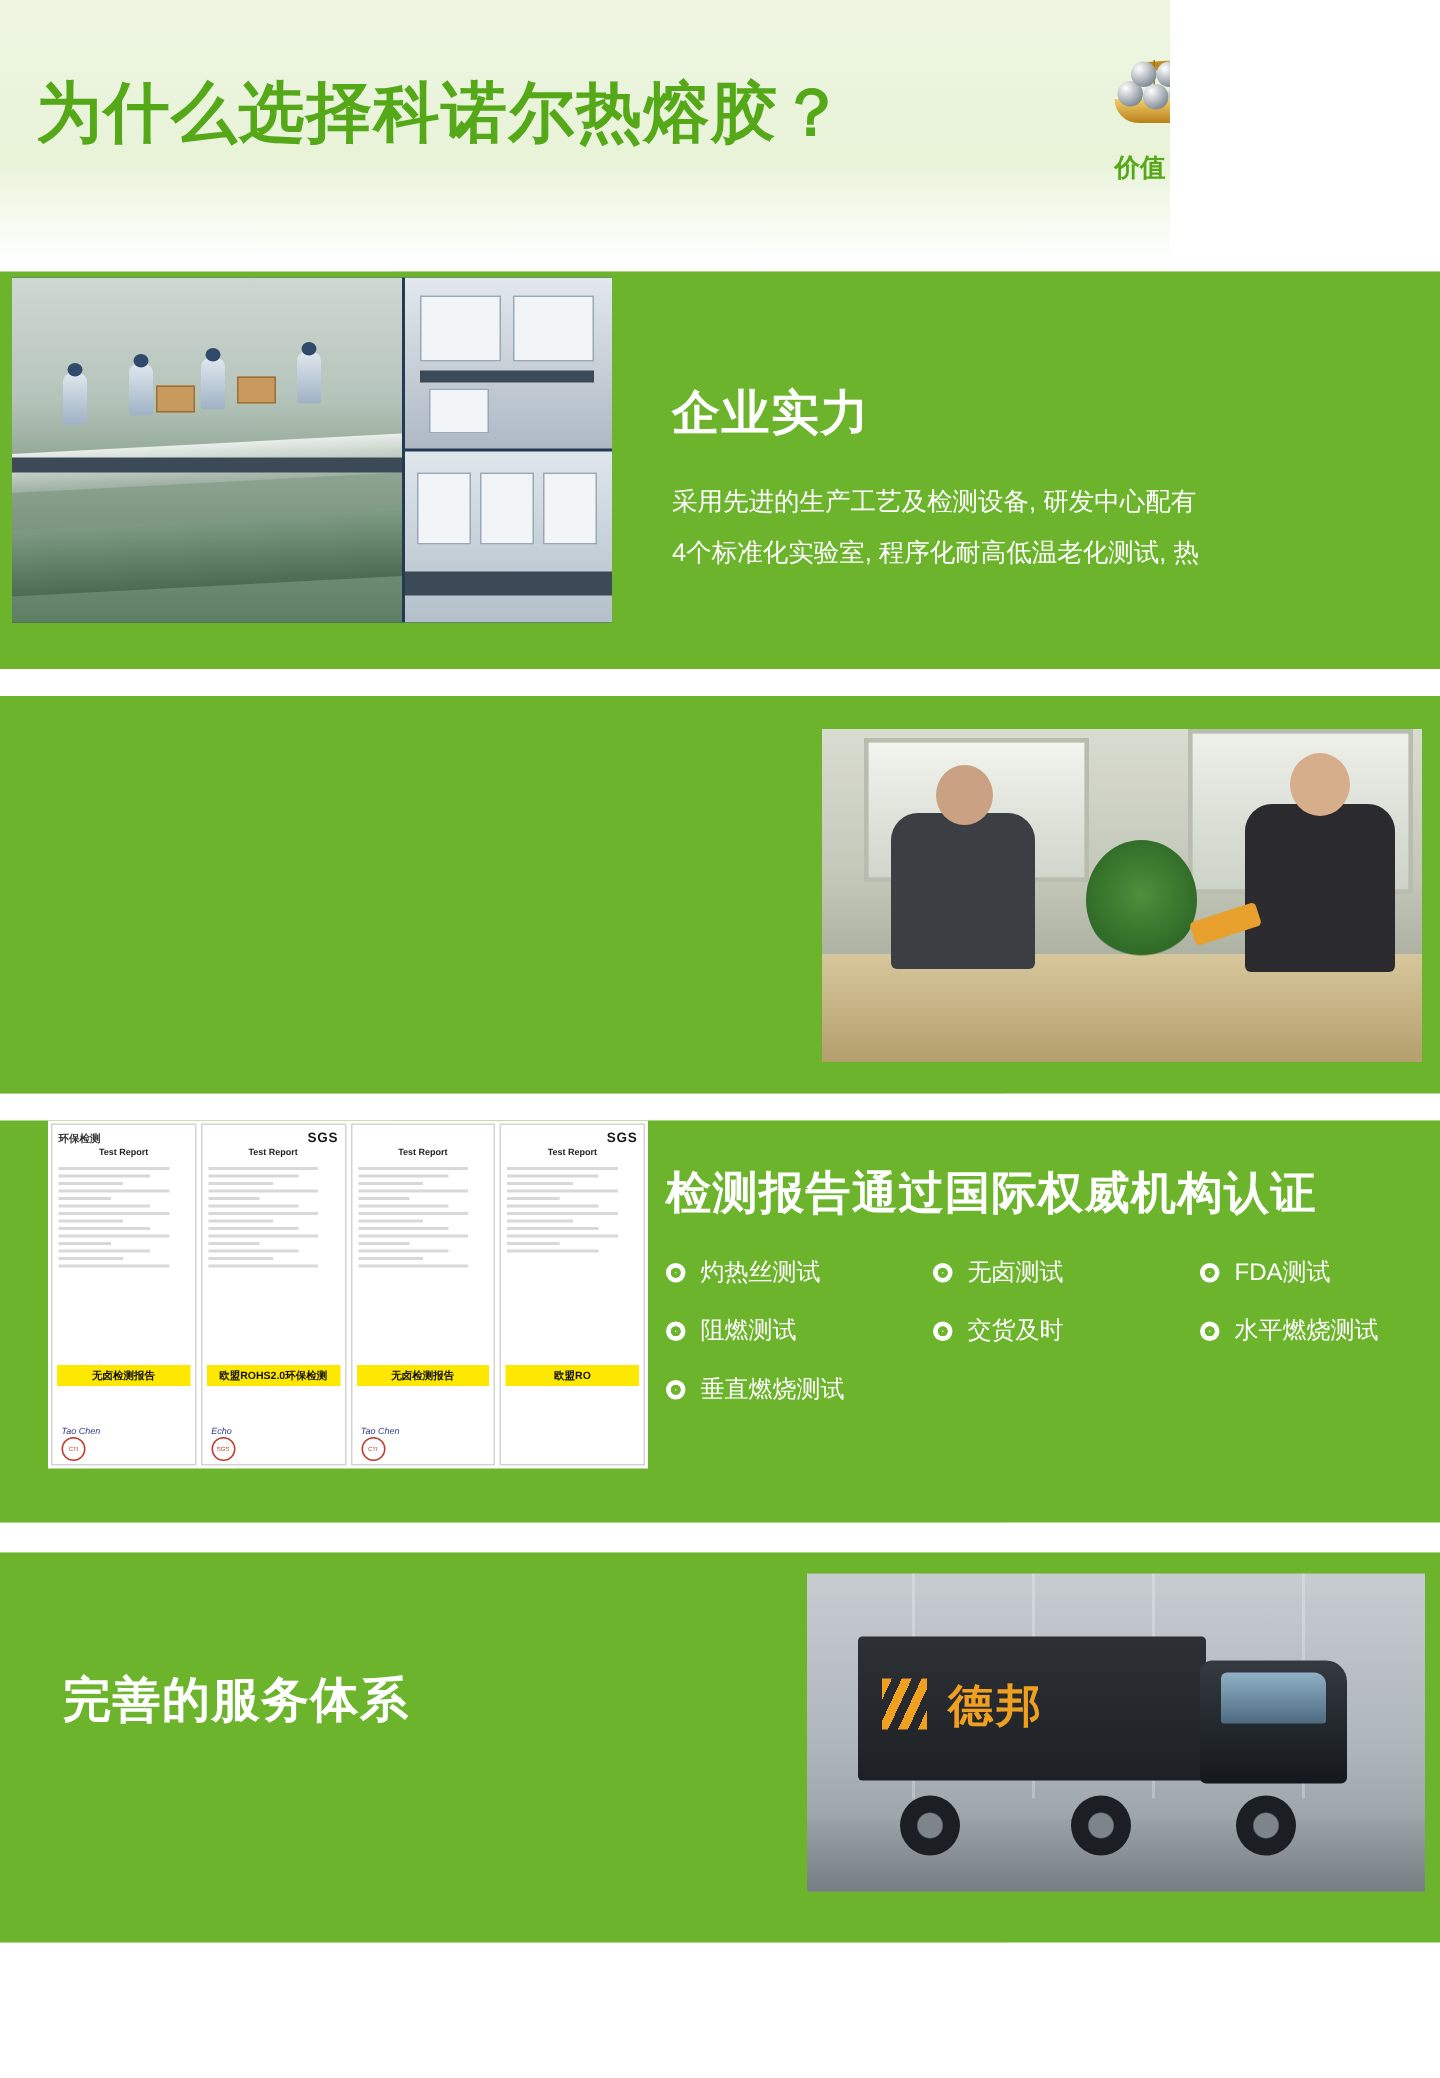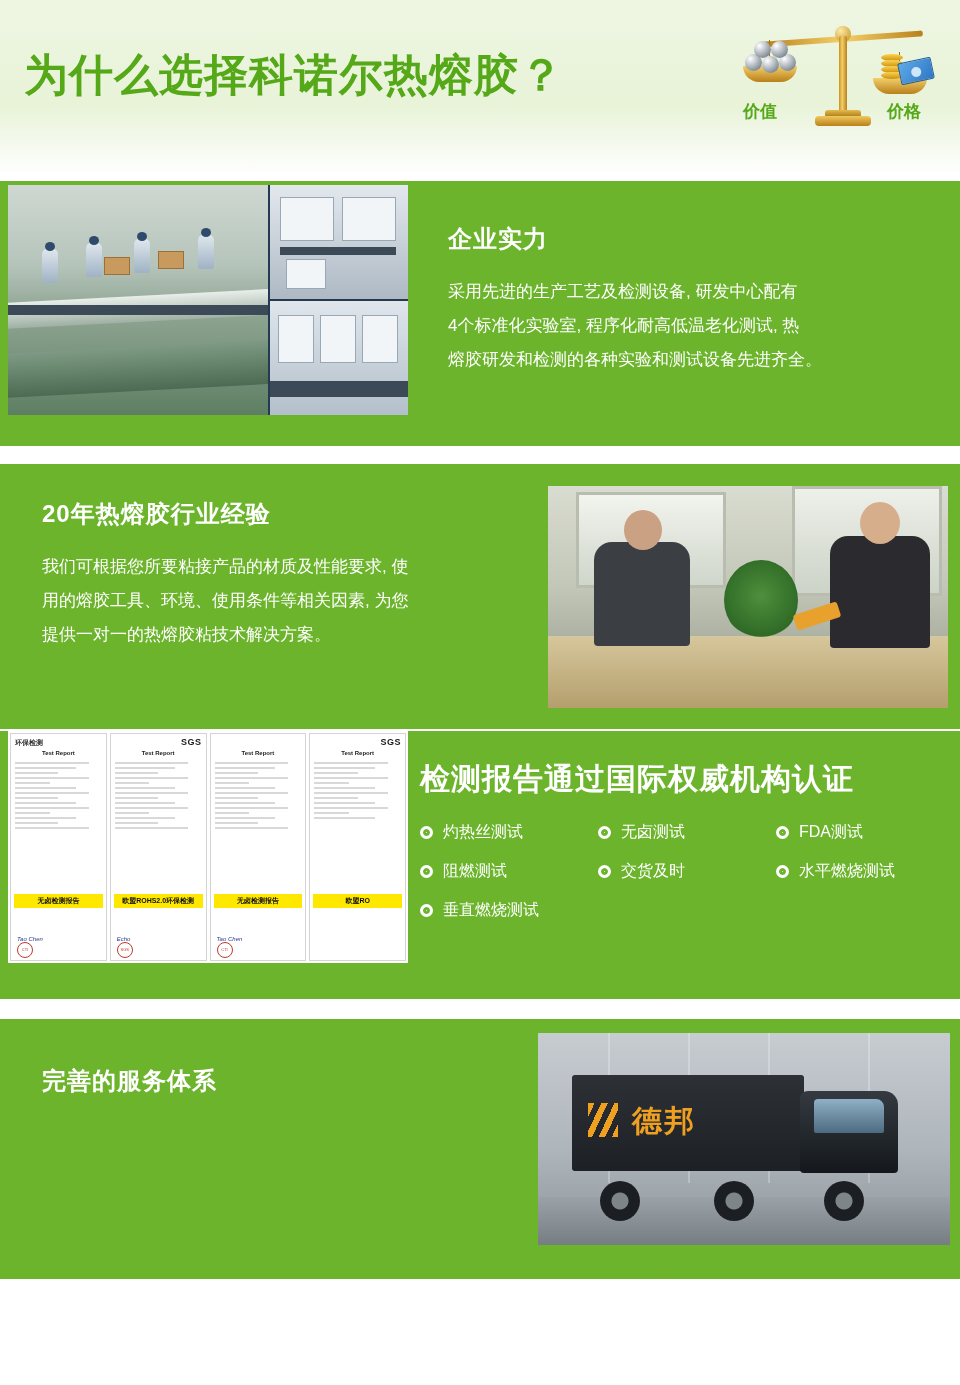--- a/index.html
+++ b/index.html
@@ -13,21 +13,21 @@
   .page {
     position: relative;
     width: 960px;
     height: 1385px;
     background: #ffffff;
   }
 
   
   .header {
     position: relative;
-    width: 960px;
+    width: 780px;
     height: 175px;
     background: linear-gradient(180deg, #eef6e2 0%, #e8f3d8 60%, #ffffff 100%);
     overflow: hidden;
   }
   .header-title {
     position: absolute;
     left: 24px;
     top: 46px;
     font-size: 44px;
     font-weight: bold;
@@ -216,21 +216,21 @@
   }
   .ph-lab1 { background: linear-gradient(180deg,#e3e8ee,#aeb9c4); }
   .ph-lab2 { background: linear-gradient(180deg,#dfe6ec,#b3bfca); }
   .lab-unit {
     position:absolute; background:#f2f5f8; border:1px solid #9aa7b4;
   }
   .lab-dark { position:absolute; background:#3c4a58; }
 
   .sec1 .txt { position: absolute; left: 448px; top: 42px; width: 490px; }
   .sec-title {
-    font-size: 24px; font-weight: bold; color: #ffffff; letter-spacing: 1px;
+    font-size: 32px; font-weight: bold; color: #ffffff; letter-spacing: 1px; margin-top: 31px;
   }
   .sec-body {
     margin-top: 20px;
     font-size: 17px;
     line-height: 34px;
     color: #ffffff;
   }
 
   
   .sec2 { height: 265px; margin-top: 18px; }
@@ -273,21 +273,21 @@
     position:absolute; left:176px; top:74px; width:74px; height:80px;
     background: radial-gradient(circle at 50% 45%, #4e8f3c 0%, #2f6a26 70%, rgba(47,106,38,0) 72%);
     border-radius:50%;
   }
   .gun {
     position:absolute; left:246px; top:122px; width:46px; height:16px; background:#e8a12c; border-radius:3px;
     transform: rotate(-18deg);
   }
 
   
-  .sec3 { height: 268px; margin-top: 2px; }
+  .sec3 { height: 268px; margin-top: 18px; padding-left: 24px; }
   .sec3 .shape {
     position: absolute;
     inset: 0;
     background: #6cb42c;
     clip-path: polygon(0 22px, 230px 22px, 262px 0, 960px 0, 960px 244px, 700px 244px, 668px 268px, 0 268px);
   }
   .sec3 .photo {
     position: absolute; left: 8px; top: 0px; width: 400px; height: 232px;
     background: #ffffff;
     display: grid;
@@ -452,37 +452,28 @@
           <div class="lab-unit" style="left:50px;top:14px;width:36px;height:48px;"></div>
           <div class="lab-unit" style="left:92px;top:14px;width:36px;height:48px;"></div>
           <div class="lab-dark" style="left:0;top:80px;width:140px;height:16px;"></div>
         </div>
       </div>
       <div class="txt">
         <div class="sec-title">企业实力</div>
         <div class="sec-body">
           <div>采用先进的生产工艺及检测设备, 研发中心配有</div>
           <div>4个标准化实验室, 程序化耐高低温老化测试, 热</div>
-          <div>熔胶研发和检测的各种实验和测试设备先进齐全。</div>
         </div>
       </div>
     </div>
   </div>
 
   <div class="band sec2">
     <div class="shape"></div>
     <div class="band-inner">
-      <div class="txt">
-        <div class="sec-title">20年热熔胶行业经验</div>
-        <div class="sec-body">
-          <div>我们可根据您所要粘接产品的材质及性能要求, 使</div>
-          <div>用的熔胶工具、环境、使用条件等相关因素, 为您</div>
-          <div>提供一对一的热熔胶粘技术解决方案。</div>
-        </div>
-      </div>
       <div class="photo">
         <div class="office-win"></div>
         <div class="office-win2"></div>
         <div class="desk"></div>
         <div class="person p-left"></div>
         <div class="person p-right"></div>
         <div class="plant"></div>
         <div class="gun"></div>
       </div>
     </div>

